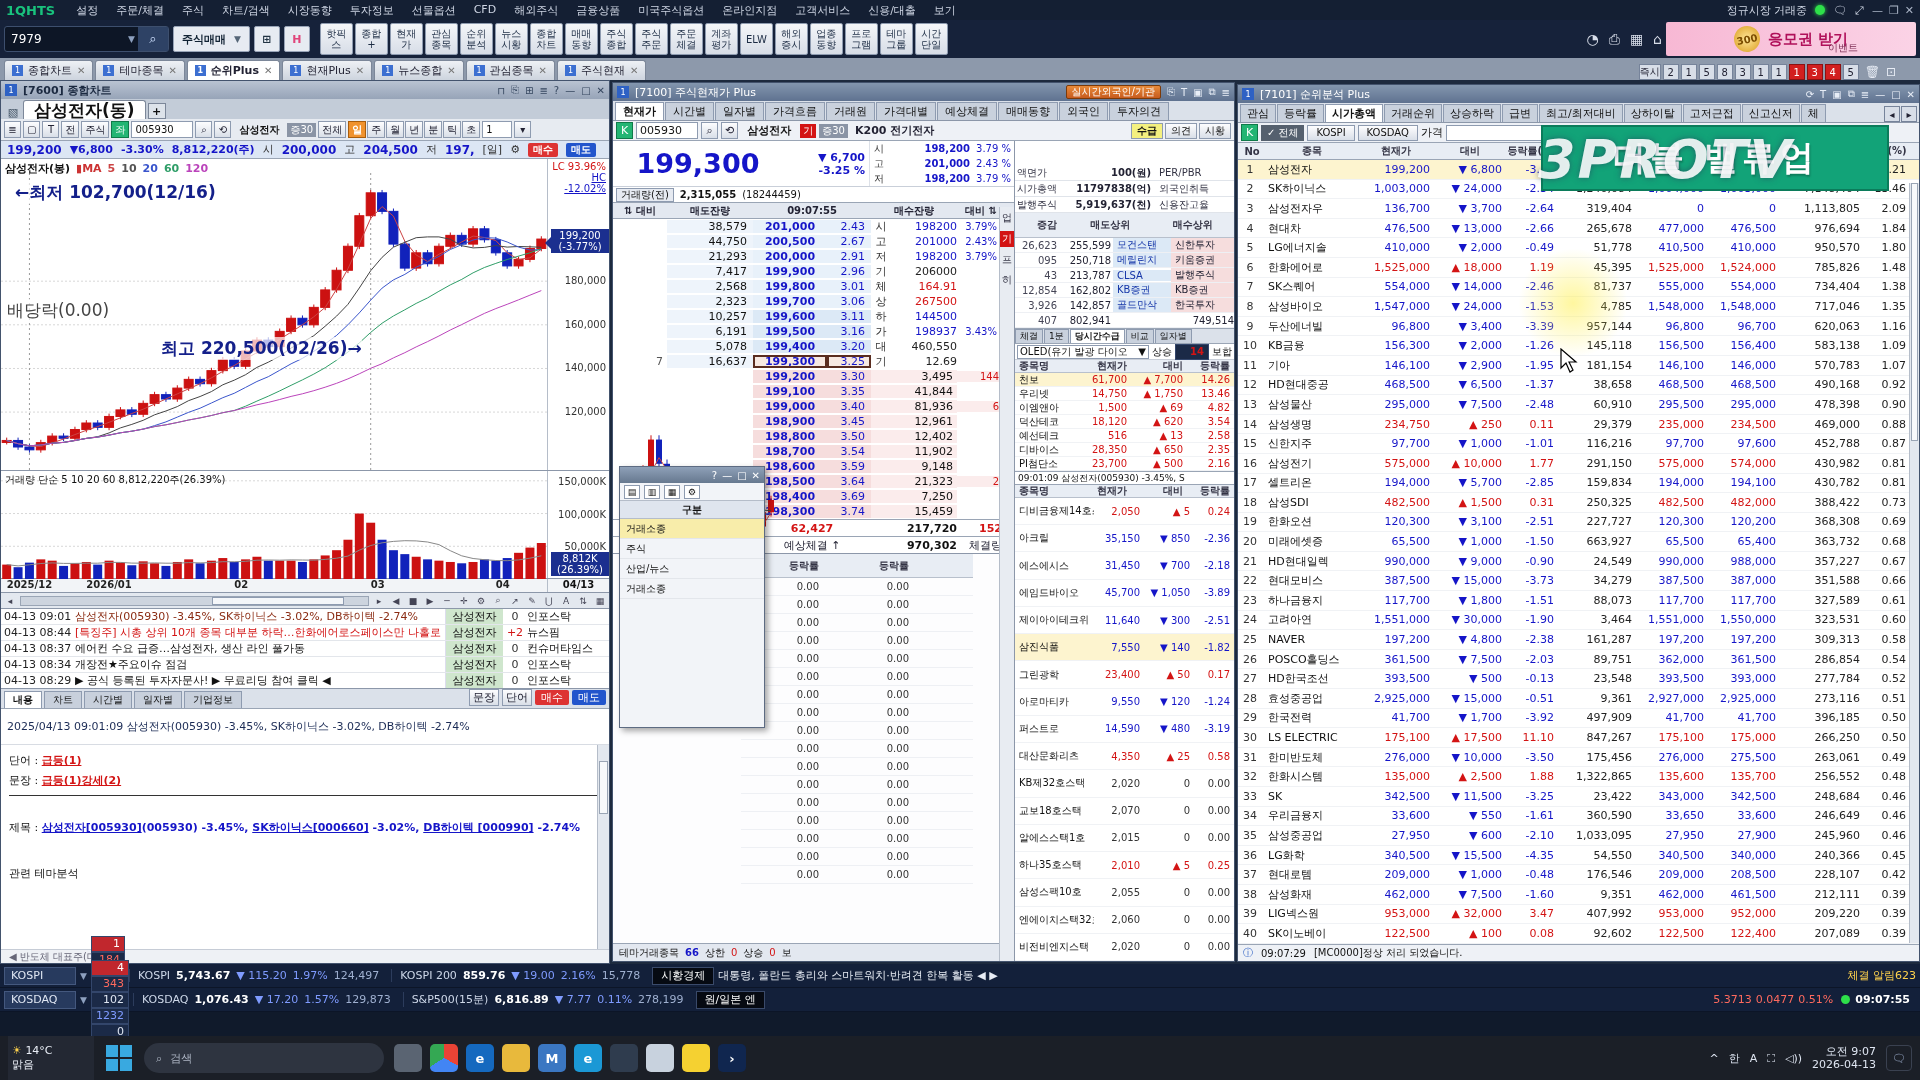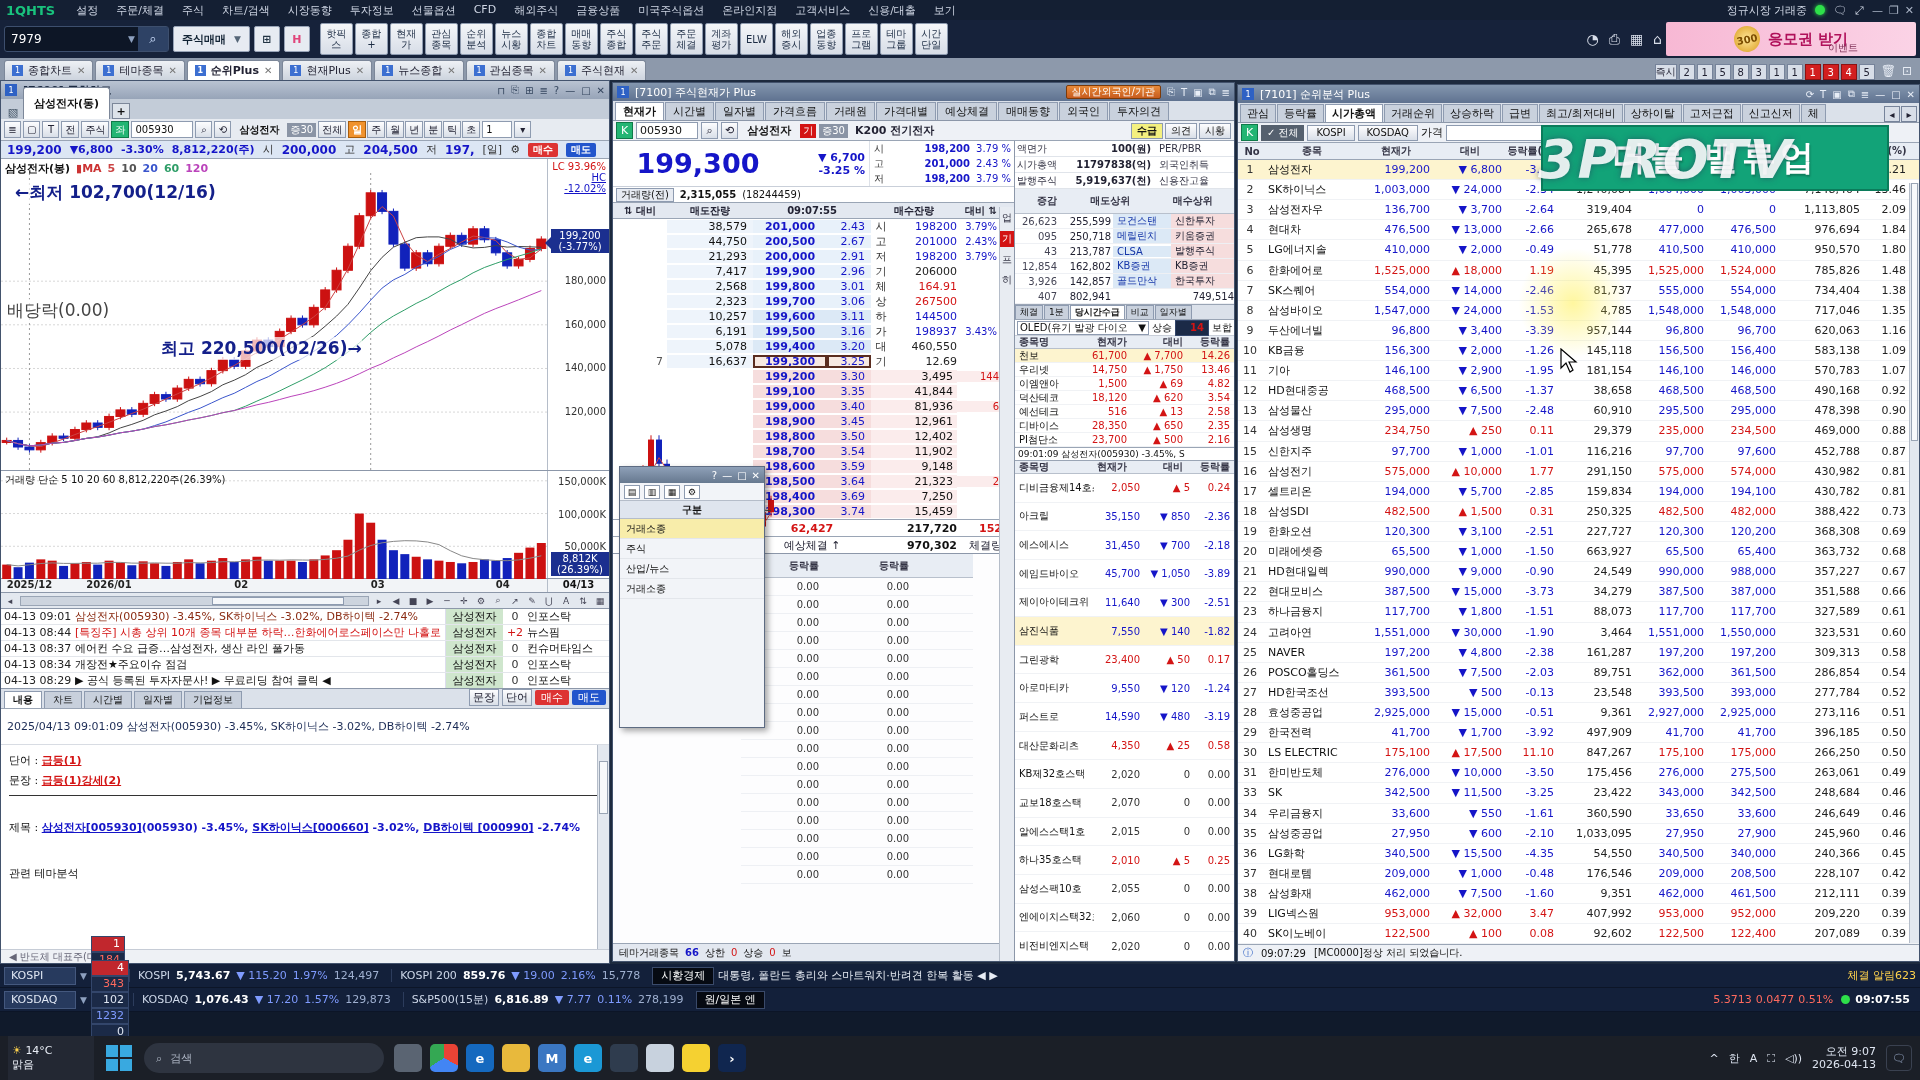--- a/index.html
+++ b/index.html
@@ -32,37 +32,37 @@
   .event-banner .t1{color:#b0105a;font-weight:bold;font-size:15px;}
   .event-banner .t2{color:#7c2d54;font-size:10px;position:absolute;bottom:1px;right:58px;}
   .coin{width:26px;height:26px;border-radius:50%;background:radial-gradient(#ffe69a,#d99b1b);color:#7a4c00;font-weight:bold;font-size:10px;display:flex;align-items:center;justify-content:center;transform:rotate(-12deg);}
 
   
   .tabstrip{position:absolute;left:0;top:58px;width:1920px;height:22px;background:#8d99ab;display:flex;align-items:flex-end;padding-left:4px;gap:2px;}
   .doc-tab{height:20px;background:linear-gradient(#eef1f5,#cdd4de);border:1px solid #7c8799;border-bottom:none;display:flex;align-items:center;gap:5px;padding:0 7px;font-size:11px;color:#223;border-radius:3px 3px 0 0;}
   .doc-tab.active{background:#fff;font-weight:bold;}
   .doc-tab .sq{width:11px;height:11px;background:#3c6fd1;color:#fff;font-size:8px;display:flex;align-items:center;justify-content:center;}
   .doc-tab .x{color:#777;font-size:10px;}
-  .quick{margin-left:auto;display:flex;align-items:flex-start;gap:2px;padding-right:8px;}
+  .quick{margin-left:auto;display:flex;align-items:center;gap:2px;padding-right:24px;}
   .qbtn{min-width:16px;height:16px;background:#d8dee8;border:1px solid #76839a;font-size:10px;display:flex;align-items:center;justify-content:center;color:#223;}
   .qbtn.hot{background:#d21f1f;color:#fff;border-color:#8c1212;}
   .qicon{color:#e8edf5;font-size:12px;margin-left:4px;}
 
   
   .workspace{position:absolute;left:0;top:80px;width:1920px;height:884px;background:#1d2a3e;}
   .win{position:absolute;background:#fff;border:1px solid #43536d;display:flex;flex-direction:column;}
   .titlebar{height:18px;background:linear-gradient(#8396ae,#5f7290);color:#fff;display:flex;align-items:center;padding:0 4px;gap:6px;font-size:11px;flex:none;}
   .titlebar .tnum{width:12px;height:12px;background:#2e61c4;color:#fff;font-size:8px;display:flex;align-items:center;justify-content:center;}
   .titlebar .ticons{margin-left:auto;display:flex;gap:6px;font-size:10px;color:#e8eef7;align-items:center;}
   .rt-btn{background:linear-gradient(#e88b3a,#c75b1e);border:1px solid #7c3a08;color:#fff;font-size:10px;padding:0 5px;height:14px;display:flex;align-items:center;border-radius:2px;}
 
   
   .win-left{left:0;top:0;width:610px;height:884px;}
   .stocktab-row{height:20px;background:#c3ccd8;display:flex;align-items:flex-end;gap:2px;padding-left:4px;flex:none;}
-  .stocktab{height:32px;background:#fff;border:1px solid #7c8799;border-bottom:none;padding:0 10px;font-weight:bold;font-size:11px;display:flex;align-items:center;border-radius:3px 3px 0 0;}
+  .stocktab{height:19px;background:#fff;border:1px solid #7c8799;border-bottom:none;padding:0 10px;font-weight:bold;font-size:17px;display:flex;align-items:center;border-radius:3px 3px 0 0;}
   .stocktab-plus{width:18px;height:16px;background:#dde3ea;border:1px solid #7c8799;display:flex;align-items:center;justify-content:center;font-weight:bold;}
   .ctoolbar{height:22px;background:#e7ebf1;border-bottom:1px solid #9aa5b5;display:flex;align-items:center;gap:2px;padding:0 3px;flex:none;font-size:10px;}
   .mini-btn{height:17px;min-width:17px;background:linear-gradient(#fdfdfe,#d9dfe8);border:1px solid #8e9bb0;display:flex;align-items:center;justify-content:center;padding:0 3px;color:#223;}
   .mini-btn.green{background:#23b573;color:#fff;border-color:#0f7a49;}
   .mini-btn.orange{background:#f0922d;color:#fff;border-color:#a85d0c;font-weight:bold;}
   .code-small{width:62px;height:17px;border:1px solid #8e9bb0;background:#fff;padding:0 3px;display:flex;align-items:center;}
   .cname{font-weight:bold;padding:0 6px;}
   .pricerow{height:18px;background:#dce6f4;border-bottom:1px solid #9aa5b5;display:flex;align-items:center;gap:8px;padding:0 6px;font-weight:bold;flex:none;}
   .pricerow .pv{color:#1515c8;font-size:12px;}
   .pricerow .lab{color:#333;font-weight:normal;}
@@ -111,21 +111,21 @@
   .vscroll{position:absolute;right:0;top:0;bottom:0;width:12px;background:#e3e8ef;border-left:1px solid #b5bdc9;}
   .vscroll .th{position:absolute;top:8%;left:1px;width:9px;height:26%;background:#f7f9fb;border:1px solid #9aa5b5;}
 
   
   .win-mid{left:612px;top:2px;width:623px;height:880px;}
   .qtabs{height:20px;background:#dbe1ea;border-bottom:1px solid #8c97a9;display:flex;align-items:flex-end;padding:0 2px;gap:1px;flex:none;}
   .qtab{height:18px;padding:0 7px;background:#c9d1dd;border:1px solid #8e9bb0;border-bottom:none;font-size:11px;display:flex;align-items:center;}
   .qtab.active{background:#fff;font-weight:bold;}
   .qbody{flex:1;display:flex;min-height:0;}
   .qleft{width:402px;display:flex;flex-direction:column;border-right:1px solid #8c97a9;position:relative;}
-  .qright{width:219px;display:flex;flex-direction:column;font-size:10px;}
+  .qright{width:219px;display:flex;flex-direction:column;font-size:10px;margin-top:24px;}
   .coderow{height:20px;border-bottom:1px solid #9aa5b5;display:flex;align-items:center;gap:3px;padding:0 3px;flex:none;background:#eef1f6;}
   .badge-r{background:#d31414;color:#fff;padding:0 3px;height:14px;display:flex;align-items:center;font-size:10px;}
   .badge-g{background:#8a94a5;color:#fff;padding:0 3px;height:14px;display:flex;align-items:center;font-size:10px;}
   .sub-btn{height:16px;padding:0 5px;border:1px solid #8e9bb0;background:linear-gradient(#fdfdfe,#d9dfe8);display:flex;align-items:center;font-size:10px;}
   .sub-btn.yellow{background:#f4f07f;font-weight:bold;}
   .priceblock{height:46px;display:flex;border-bottom:1px solid #c9cfd9;flex:none;}
   .bigprice{width:170px;display:flex;align-items:center;justify-content:center;color:#1515c8;font-size:27px;font-weight:bold;}
   .chgblock{width:86px;display:flex;flex-direction:column;justify-content:center;align-items:flex-end;color:#1515c8;font-weight:bold;padding-right:4px;}
   .ohlc{flex:1;display:flex;flex-direction:column;justify-content:center;border-left:1px solid #dde1e8;}
   .ohlc-row{display:flex;height:15px;align-items:center;font-size:10px;}
@@ -2105,20 +2105,32 @@
           <span class="num pr">276,000</span>
           <span class="num ch">▼ 10,000</span>
           <span class="num ra">-3.50</span>
           <span class="num vol">175,456</span>
           <span class="num ask">276,000</span>
           <span class="num bid">275,500</span>
           <span class="num cap">263,061</span>
           <span class="num wt">0.49</span>
         </div>
 
+        <div class="rk up">
+          <span class="no">32</span>
+          <span class="name">한화시스템</span>
+          <span class="num pr">135,000</span>
+          <span class="num ch">▲ 2,500</span>
+          <span class="num ra">1.88</span>
+          <span class="num vol">1,322,865</span>
+          <span class="num ask">135,600</span>
+          <span class="num bid">135,700</span>
+          <span class="num cap">256,552</span>
+          <span class="num wt">0.48</span>
+        </div>
 
         <div class="rk dn">
           <span class="no">33</span>
           <span class="name">SK</span>
           <span class="num pr">342,500</span>
           <span class="num ch">▼ 11,500</span>
           <span class="num ra">-3.25</span>
           <span class="num vol">23,422</span>
           <span class="num ask">343,000</span>
           <span class="num bid">342,500</span>

